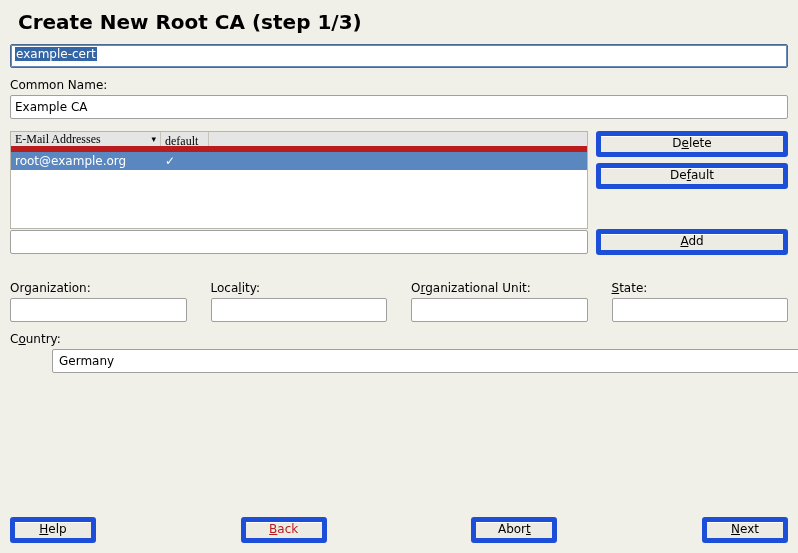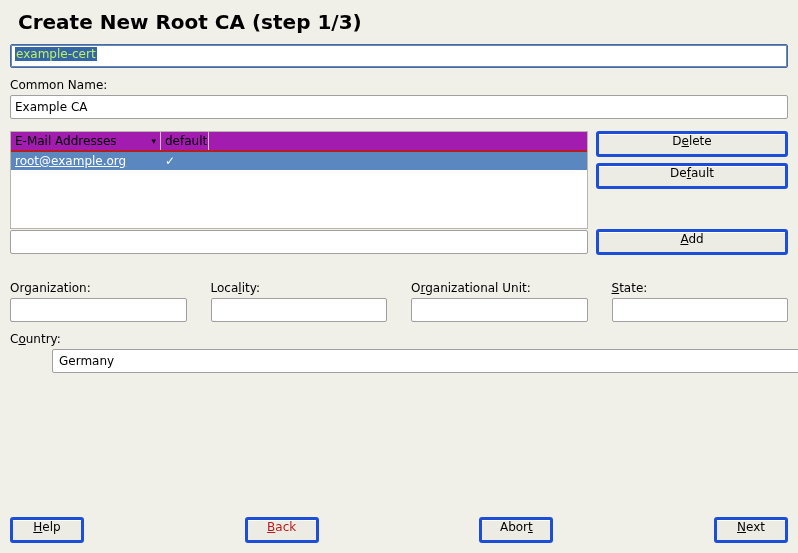--- a/index.html
+++ b/index.html
@@ -38,43 +38,44 @@
     background: #fff;
     font: inherit;
     border-radius: 2px;
   }
   .text-input.focused {
     border: 1px solid #4a6a9a;
     box-shadow: inset 0 0 0 1px #6688bb;
   }
   .text-input.focused .sel {
     background: #3465a4;
-    color: #bef264;
+    color: #ffffff;
     padding: 0 1px;
   }
   .field-block { margin-bottom: 8px; }
   .email-row {
     display: flex;
     gap: 8px;
     margin-top: 4px;
   }
   .email-table-wrap {
     flex: 1;
     border: 1px solid #b8b5aa;
     background: #fff;
     height: 98px;
     box-sizing: border-box;
     overflow: hidden;
   }
   .email-table-header {
     display: flex;
-    background: #a21caf;
-    border-bottom: 2px solid #b91c1c;
+    background: #e5e5e5;
+    border-bottom: 6px solid #b91c1c;
     height: 20px;
     box-sizing: border-box;
+    font-family: Liberation Serif, serif;
   }
   .col-addr {
     width: 150px;
     border-right: 1px solid #c8c5b8;
     padding: 2px 4px;
     display: flex;
     align-items: center;
     justify-content: space-between;
     box-sizing: border-box;
   }
@@ -91,49 +92,48 @@
     align-items: center;
   }
   .email-row-item.selected {
     background: #5a87bf;
     color: #fff;
   }
   .cell-addr {
     width: 150px;
     padding: 15px 4px;
     box-sizing: border-box;
-    text-decoration: underline;
   }
   .cell-def {
     width: 48px;
     padding: 1px 4px;
     box-sizing: border-box;
   }
   .side-btns {
     width: 192px;
     display: flex;
     flex-direction: column;
     gap: 6px;
   }
   .btn {
     box-sizing: border-box;
     height: 26px;
-    border: 3px solid #1d4ed8;
+    border: 5px solid #1d4ed8;
     border-radius: 3px;
     background: #edece4;
     text-align: center;
     line-height: 24px;
     cursor: default;
     font: inherit;
   }
   .btn.push {
     box-shadow: inset 0 1px 0 #fff;
   }
   .bottom-btn {
-    width: 74px;
+    width: 86px;
   }
   .add-row {
     display: flex;
     gap: 8px;
     align-items: center;
   }
   .add-row .text-input { flex: 1; }
   .add-row .btn { width: 192px; }
   .grid2 {
     display: grid;

